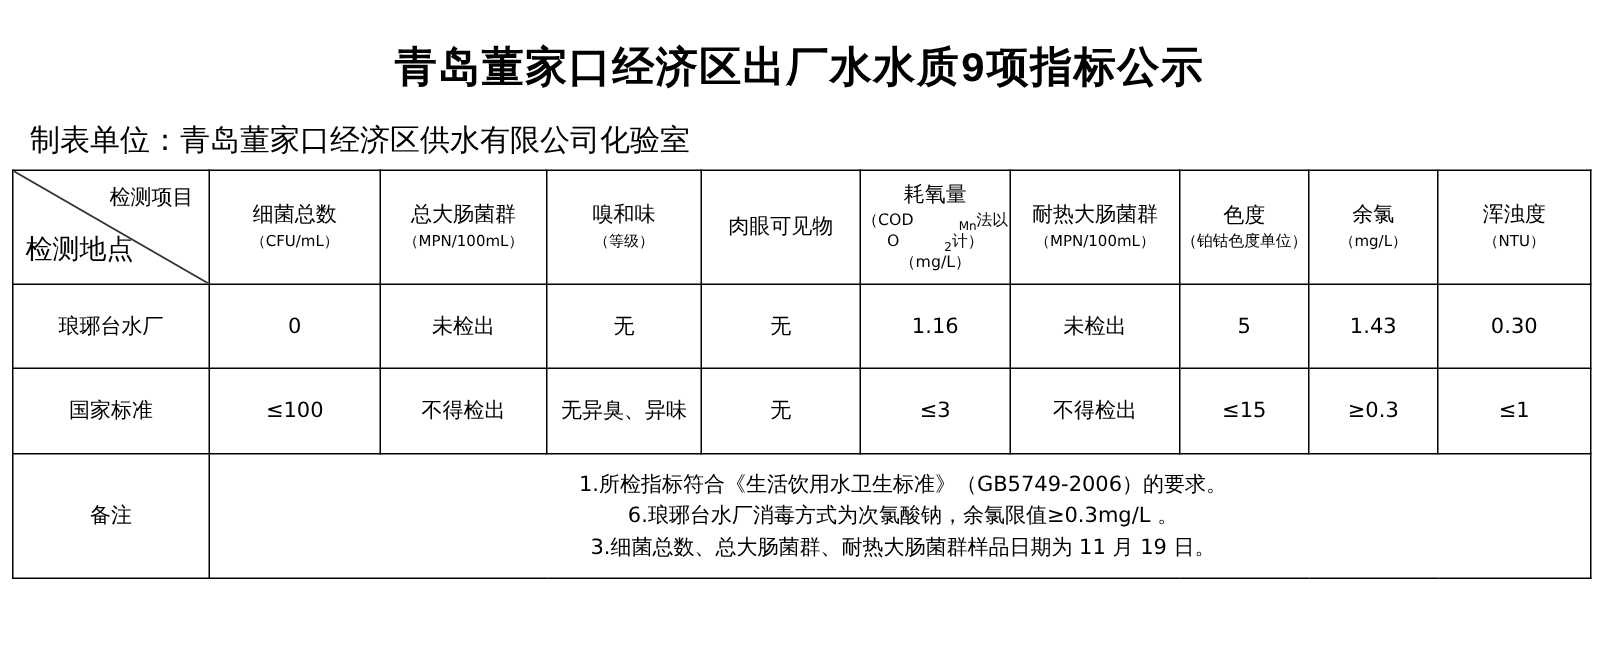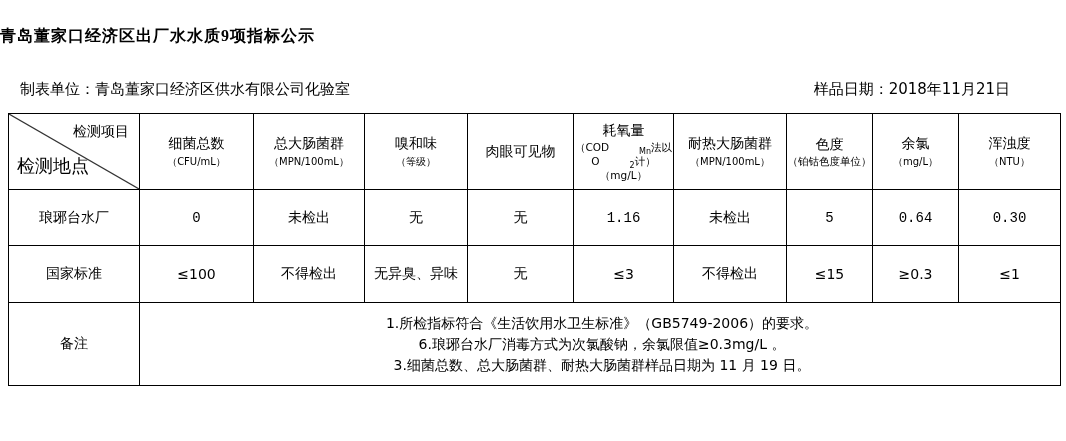--- a/index.html
+++ b/index.html
@@ -4,38 +4,39 @@
 <style>
   html,body{margin:0;padding:0;}
   body{
     width:1066px;height:441px;position:relative;
     background:#ffffff;color:#000;
     font-family:"DejaVu Sans",sans-serif;
     overflow:hidden;
   }
   .title{
     position:absolute;top:26px;left:0;width:100%;
-    text-align:left;font-size:16px;font-weight:bold;
-    font-family:Liberation Serif, serif;letter-spacing:1px;
+    text-align:center;font-size:28px;font-weight:bold;
+    font-family:Liberation Mono, monospace;letter-spacing:1px;
   }
   .meta{
     position:absolute;top:80px;left:20px;right:56px;
     display:flex;justify-content:space-between;
-    font-size:15px;
+    font-size:20px;
+    font-family:Liberation Mono, monospace;
   }
   table.wq{
     position:absolute;left:8px;top:113px;width:1052px;
     border-collapse:collapse;table-layout:fixed;
   }
   table.wq td{
     border:1px solid #000;text-align:center;vertical-align:middle;
     padding:0;overflow:hidden;
   }
   tr.hdr{height:76px;}
-  tr.r1{height:56px;font-family:Liberation Mono, monospace;}
+  tr.r1{height:56px;}
   tr.r2{height:57px;}
   tr.rem{height:83px;}
   .hname{font-size:14px;line-height:19px;}
   .hunit{font-size:10px;line-height:17px;}
   .hunit-sm{font-size:10.5px;line-height:14px;}
   .hunit-sm sub{font-size:8px;line-height:0;padding-left:30px;}
   .val{font-size:14px;}
   .corner{position:relative;}
   .corner svg{position:absolute;left:0;top:0;width:100%;height:100%;}
   .corner .tr-label{position:absolute;top:9px;right:10px;font-size:14px;font-family:Liberation Serif, serif;}
@@ -48,21 +49,20 @@
     white-space:nowrap;
   }
 </style>
 </head>
 <body>
 
 <div class="title">青岛董家口经济区出厂水水质9项指标公示</div>
 
 <div class="meta">
   <span>制表单位：青岛董家口经济区供水有限公司化验室</span>
-  <span>样品日期：2018年11月21日</span>
 </div>
 
 <table class="wq">
   <colgroup>
     <col style="width:131px">
       <col style="width:114px">
       <col style="width:111px">
     <col style="width:103px">
       <col style="width:106px">
       <col style="width:100px">
@@ -121,21 +121,21 @@
 
   <tr class="r1">
     <td class="val">琅琊台水厂</td>
     <td class="val">0</td>
     <td class="val">未检出</td>
     <td class="val">无</td>
     <td class="val">无</td>
     <td class="val">1.16</td>
     <td class="val">未检出</td>
     <td class="val">5</td>
-    <td class="val">0.64</td>
+    <td class="val">1.43</td>
     <td class="val">0.30</td>
   </tr>
 
   <tr class="r2">
     <td class="val">国家标准</td>
     <td class="val">≤100</td>
     <td class="val">不得检出</td>
     <td class="val">无异臭、异味</td>
     <td class="val">无</td>
     <td class="val">≤3</td>

